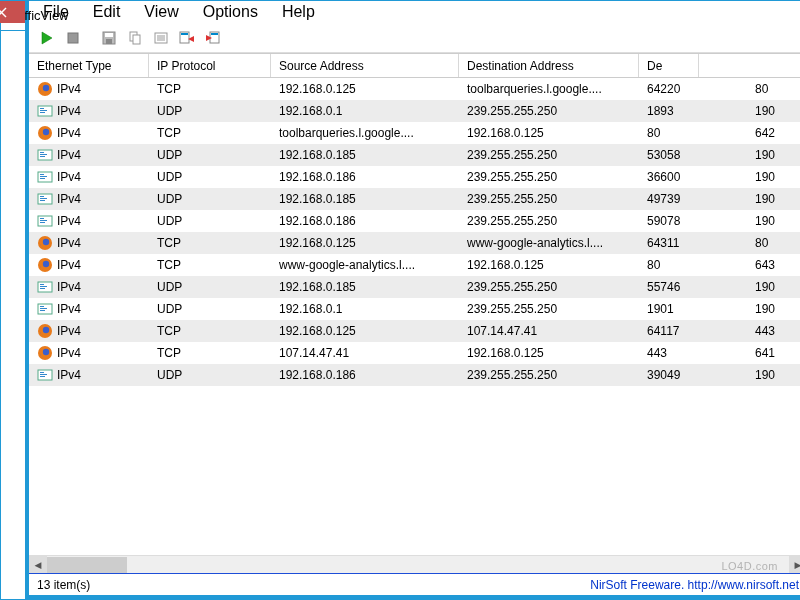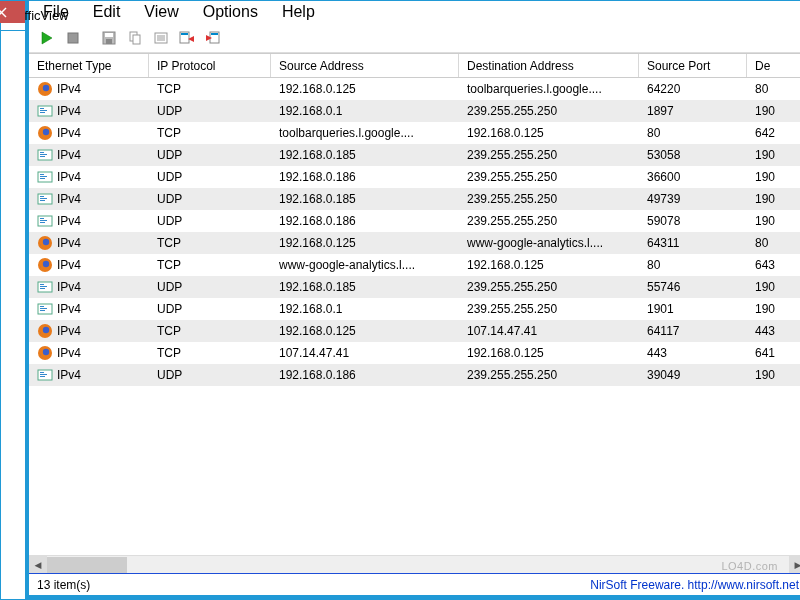--- a/index.html
+++ b/index.html
@@ -307,21 +307,20 @@
           </svg>
       </div>
     </div>
 
     <div class="table-container">
       <div class="table-header">
         <div class="th col-eth">Ethernet Type</div>
         <div class="th col-proto">IP Protocol</div>
         <div class="th col-src">Source Address</div>
         <div class="th col-dst">Destination Address</div>
-        <div class="th col-sport">Source Port</div>
         <div class="th col-dport">De</div>
       </div>
       <div class="table-body" id="table-body">
           <div class="row odd">
             <div class="td col-eth">
               <span class="row-icon">
                 <svg width="16" height="16">
                   <circle cx="8" cy="8" r="7" fill="#e87b1c"></circle>
                   <circle cx="8" cy="8" r="5" fill="#3a5fcc"></circle>
                   <path d="M 3 4 Q 2 8 4 12 Q 8 15 12 13 Q 15 10 14 6 Q 12 2 7 2 Q 4 2 3 4" fill="#e87b1c"></path>
@@ -344,21 +343,21 @@
                   <rect x="3" y="5" width="4" height="1" fill="#38c"></rect>
                   <rect x="3" y="7" width="7" height="1" fill="#38c"></rect>
                   <rect x="3" y="9" width="5" height="1" fill="#38c"></rect>
                 </svg>
               </span>
               <span>IPv4</span>
             </div>
             <div class="td col-proto">UDP</div>
             <div class="td col-src">192.168.0.1</div>
             <div class="td col-dst">239.255.255.250</div>
-            <div class="td col-sport">1897</div>
+            <div class="td col-sport">1893</div>
             <div class="td col-dport">190</div>
           </div>
           <div class="row odd">
             <div class="td col-eth">
               <span class="row-icon">
                 <svg width="16" height="16">
                   <circle cx="8" cy="8" r="7" fill="#e87b1c"></circle>
                   <circle cx="8" cy="8" r="5" fill="#3a5fcc"></circle>
                   <path d="M 3 4 Q 2 8 4 12 Q 8 15 12 13 Q 15 10 14 6 Q 12 2 7 2 Q 4 2 3 4" fill="#e87b1c"></path>
                   <circle cx="9" cy="7" r="3.2" fill="#3a5fcc"></circle>

